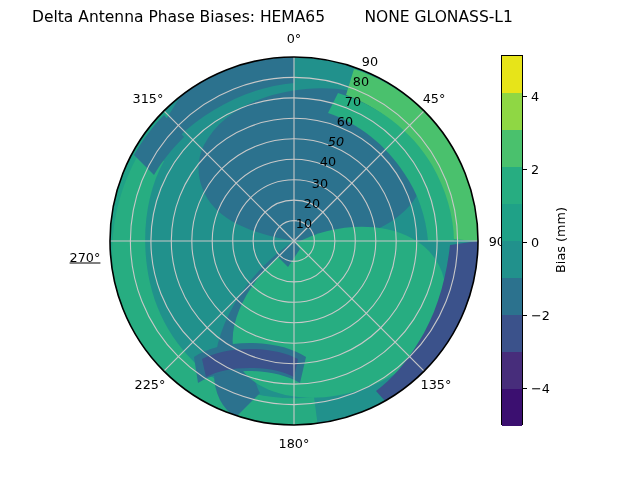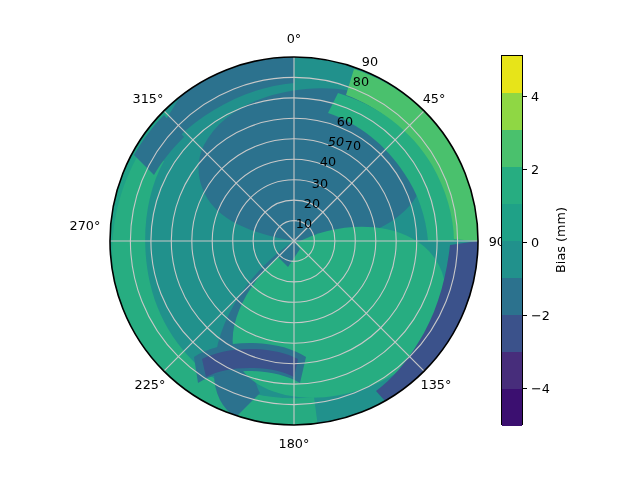--- a/index.html
+++ b/index.html
@@ -84,20 +84,21 @@
     white-space:nowrap;
     transform:translate(-50%,-50%) rotate(-90deg);
     transform-origin:center center;
   }
 </style>
 </head>
 <body>
 
 <div id="figure">
 
+  <div class="fig-title">Delta Antenna Phase Biases: HEMA65        NONE GLONASS-L1</div>
 
   <div id="polar-axes">
     <svg id="polar-svg" viewBox="0 0 368 368">
       <defs>
         <clipPath id="diskClip">
           <circle cx="184" cy="184" r="184"></circle>
         </clipPath>
       </defs>
 
       <g clip-path="url(#diskClip)">
@@ -244,30 +245,30 @@
 
       <circle cx="184" cy="184" r="184" fill="none" stroke="#000000" stroke-width="1.6"></circle>
     </svg>
 
     <div class="ang-label" style="left:184px;  top:-19px;">0°</div>
     <div class="ang-label" style="left:324px;  top:41px;">45°</div>
     <div class="ang-label" style="left:390px;  top:184px;">90°</div>
     <div class="ang-label" style="left:326px;  top:327px;">135°</div>
     <div class="ang-label" style="left:184px;  top:386px;">180°</div>
     <div class="ang-label" style="left:40px;   top:327px;">225°</div>
-    <div class="ang-label" style="left:-25px;  top:168px;">270°</div>
+    <div class="ang-label" style="left:-25px;  top:200px;text-decoration:underline;">270°</div>
     <div class="ang-label" style="left:38px;   top:41px;">315°</div>
 
     <div class="rad-label" style="left:194px; top:166px;">10</div>
     <div class="rad-label" style="left:202px; top:146px;text-align:right;">20</div>
     <div class="rad-label" style="left:210px; top:126px;">30</div>
     <div class="rad-label" style="left:218px; top:104px;">40</div>
     <div class="rad-label" style="left:226px; top:84px;font-style:italic;">50</div>
     <div class="rad-label" style="left:235px; top:64px;">60</div>
-    <div class="rad-label" style="left:243px; top:44px;margin-top:44px;">70</div>
+    <div class="rad-label" style="left:243px; top:44px;">70</div>
     <div class="rad-label" style="left:251px; top:24px;">80</div>
     <div class="rad-label" style="left:260px; top:4px;">90</div>
   </div>
 
   <div id="colorbar-wrap">
     <div id="colorbar">
         <div class="cb-band" style="background: rgb(231, 228, 25); height: 37px;"></div>
         <div class="cb-band" style="background: rgb(143, 215, 68); height: 37px;"></div>
         <div class="cb-band" style="background: rgb(74, 193, 109); height: 37px;"></div>
         <div class="cb-band" style="background: rgb(39, 173, 129); height: 37px;"></div>

